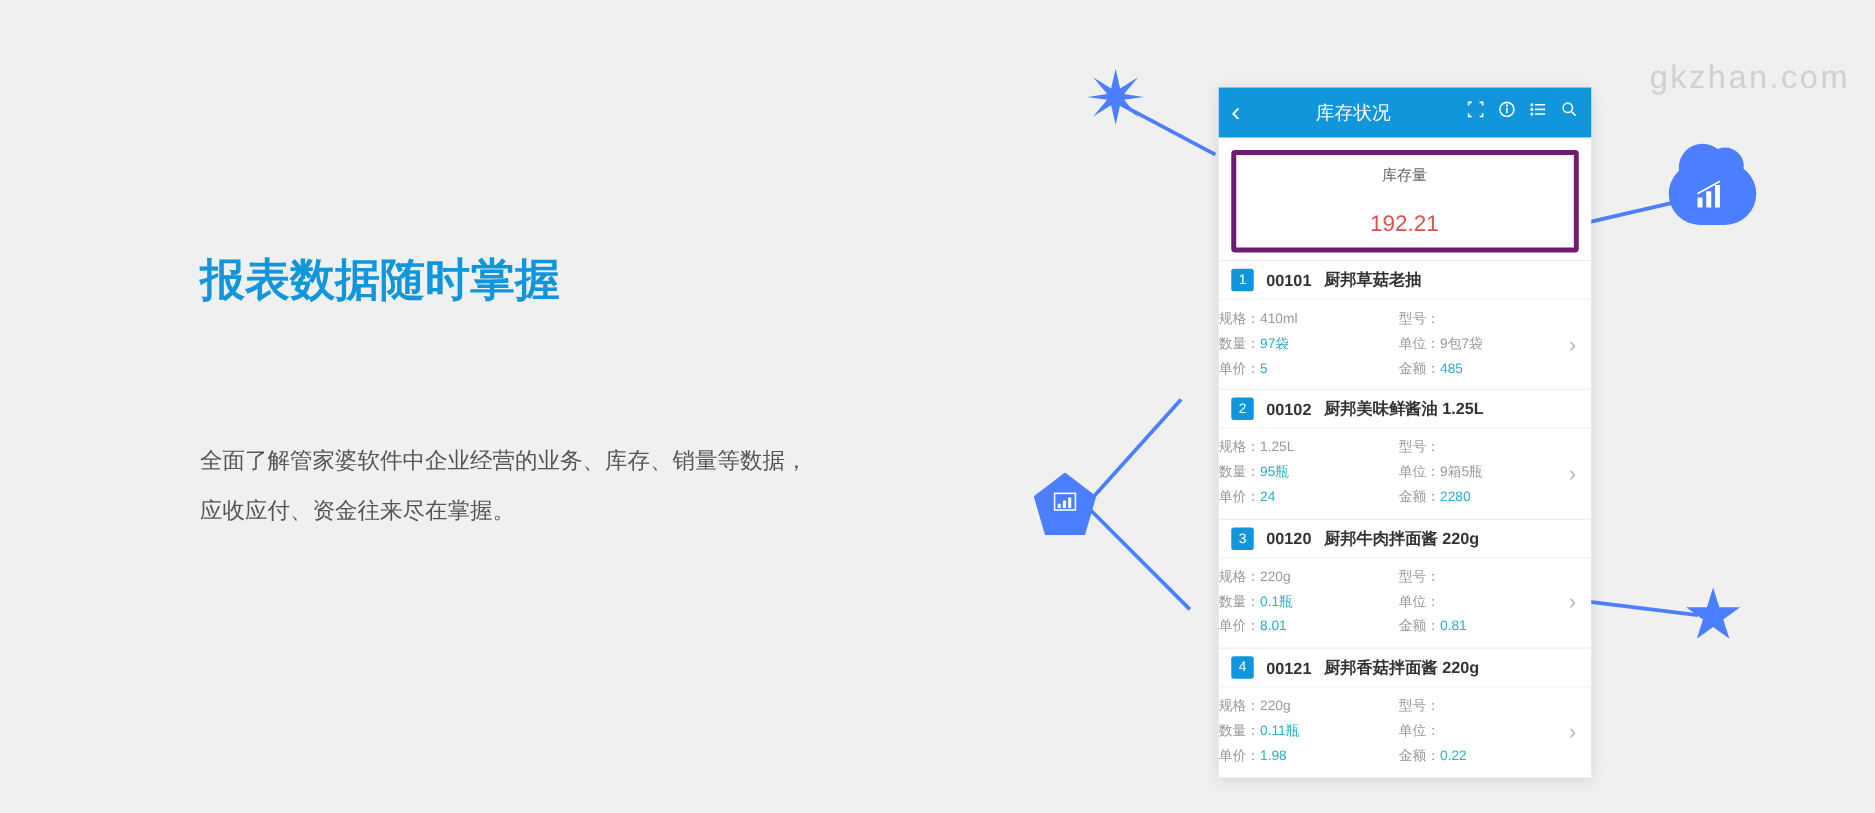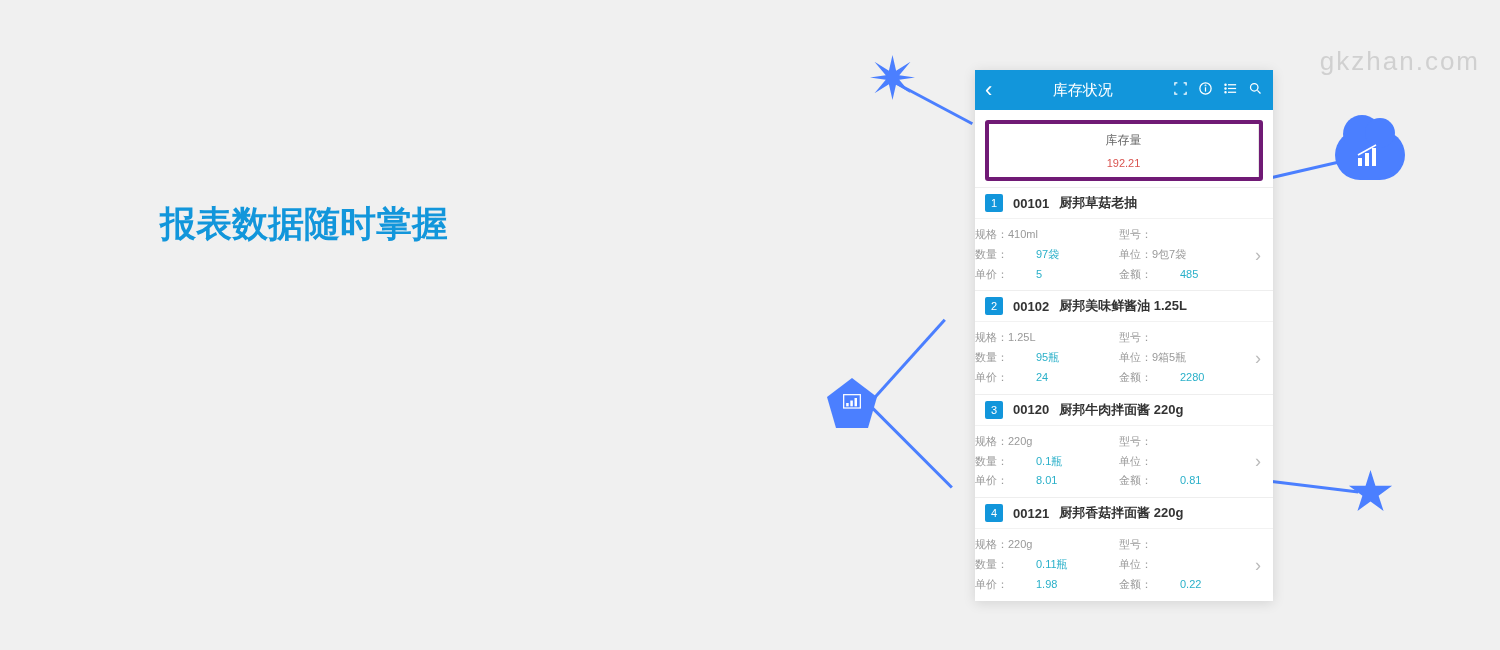--- a/index.html
+++ b/index.html
@@ -67,21 +67,21 @@
   border: 4px solid #701a75;
   border-radius: 3px;
 }
 .summary-cell {
   flex: 1;
   text-align: center;
   padding: 8px 0;
 }
 .summary-cell:first-child { border-right: 1px solid #e6e6e6; }
 .summary-label { font-size: 12px; color: #666; }
-.summary-value { font-size: 11px; color: #d9534f; margin-top: 8px; }
+.summary-value { font-size: 18px; color: #d9534f; margin-top: 20px; }
 
 .list-item { border-top: 1px solid #eee; padding: 0; position: relative; }
 .item-head {
   display: flex;
   align-items: center;
   padding: 6px 10px;
   gap: 10px;
   font-size: 13px;
 }
 .item-num {
@@ -97,21 +97,21 @@
 }
 .item-code { color: #333; font-weight: bold; }
 .item-name { color: #333; font-weight: bold; }
 .item-body {
   border-top: 1px solid #f2f2f2;
   padding: 6px 10px 6px 0;
   position: relative;
 }
 .item-body .row { display: flex; font-size: 11px; line-height: 1.8; }
 .item-body .col { flex: 1; color: #999; }
-.item-body .val-blue { color: #2ab0c9; margin-left: 28px; }
+.item-body .val-blue { color: #2ab0c9; }
 .chev {
   position: absolute;
   right: 12px;
   top: 50%;
   transform: translateY(-50%);
   color: #bbb;
   font-size: 18px;
 }
 
 
@@ -150,20 +150,21 @@
   clip-path: polygon(50% 0%, 61% 35%, 98% 35%, 68% 57%, 79% 91%, 50% 70%, 21% 91%, 32% 57%, 2% 35%, 39% 35%);
 }
 </style>
 </head>
 <body>
 
 <div class="watermark">gkzhan.com</div>
 
 <div class="left-section">
   <div class="heading">报表数据随时掌握</div>
+  <div class="description">全面了解管家婆软件中企业经营的业务、库存、销量等数据，应收应付、资金往来尽在掌握。</div>
 </div>
 
 <div class="line" style="left:893px; top:80px; width:90px; transform:rotate(28deg);"></div>
 <div class="line" style="left:871px; top:400px; width:110px; transform:rotate(-48deg);"></div>
 <div class="line" style="left:870px; top:404px; width:116px; transform:rotate(45deg);"></div>
 <div class="line" style="left:1272px; top:176px; width:80px; transform:rotate(-13deg);"></div>
 <div class="line" style="left:1272px; top:480px; width:87px; transform:rotate(7deg);"></div>
 
 <div class="deco starburst">
   <svg viewBox="0 0 100 100">

